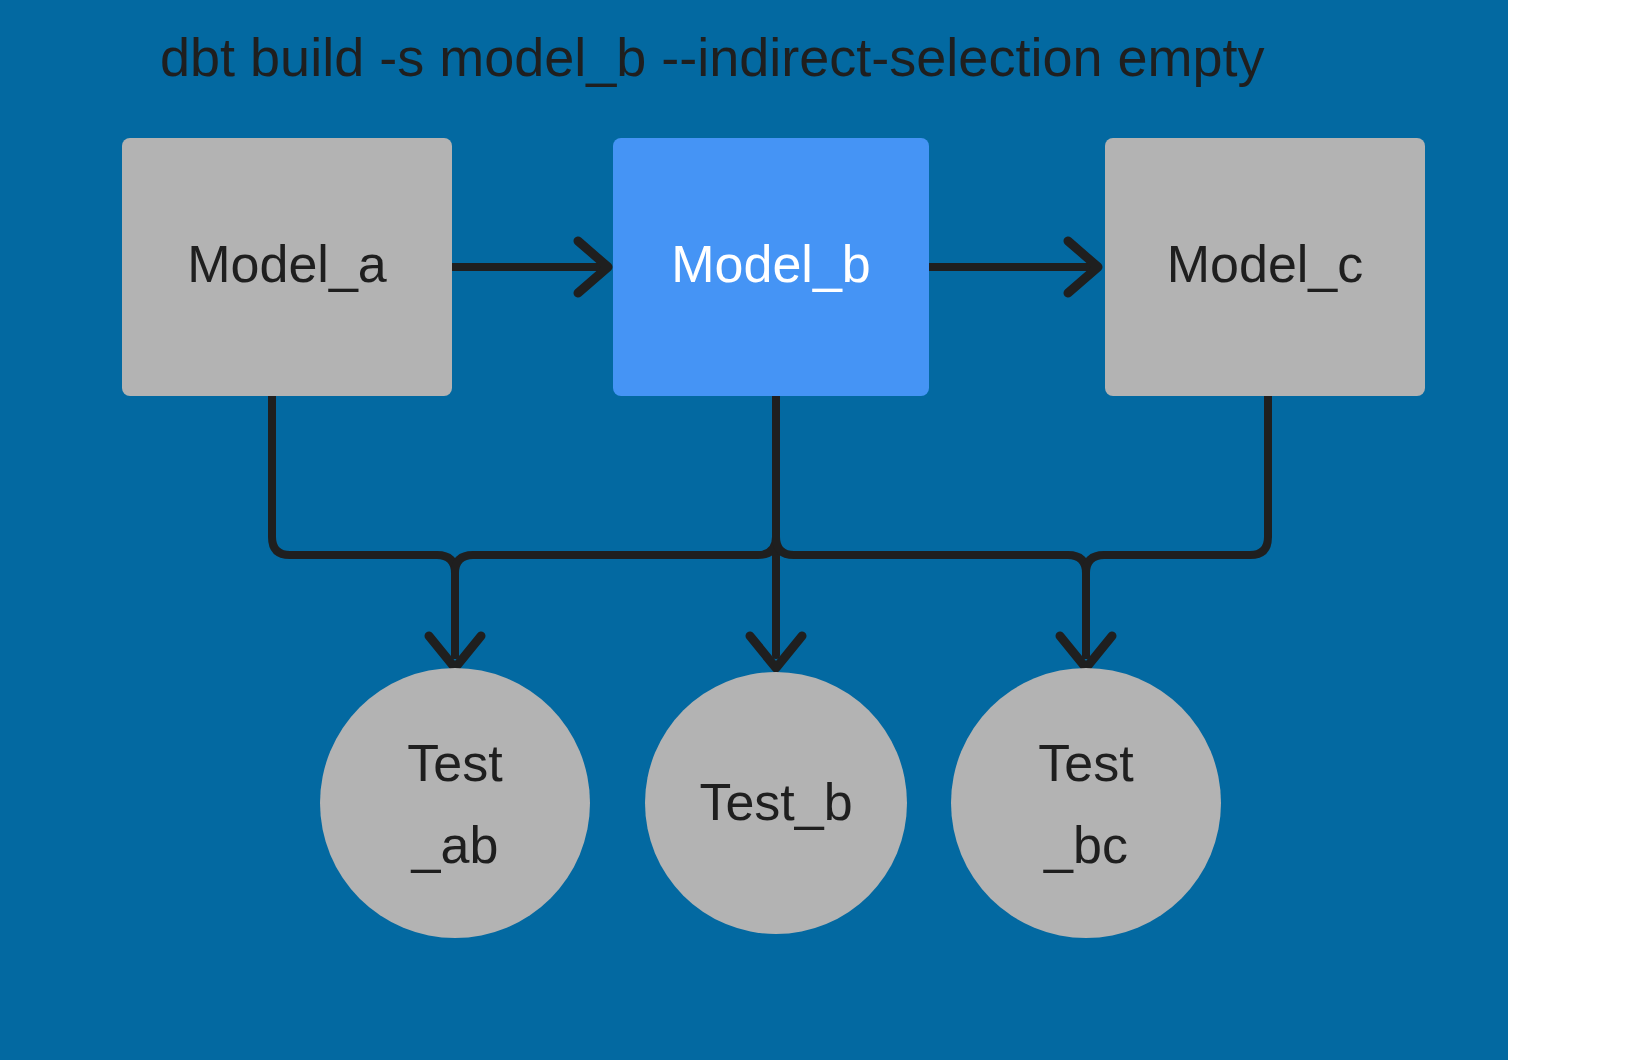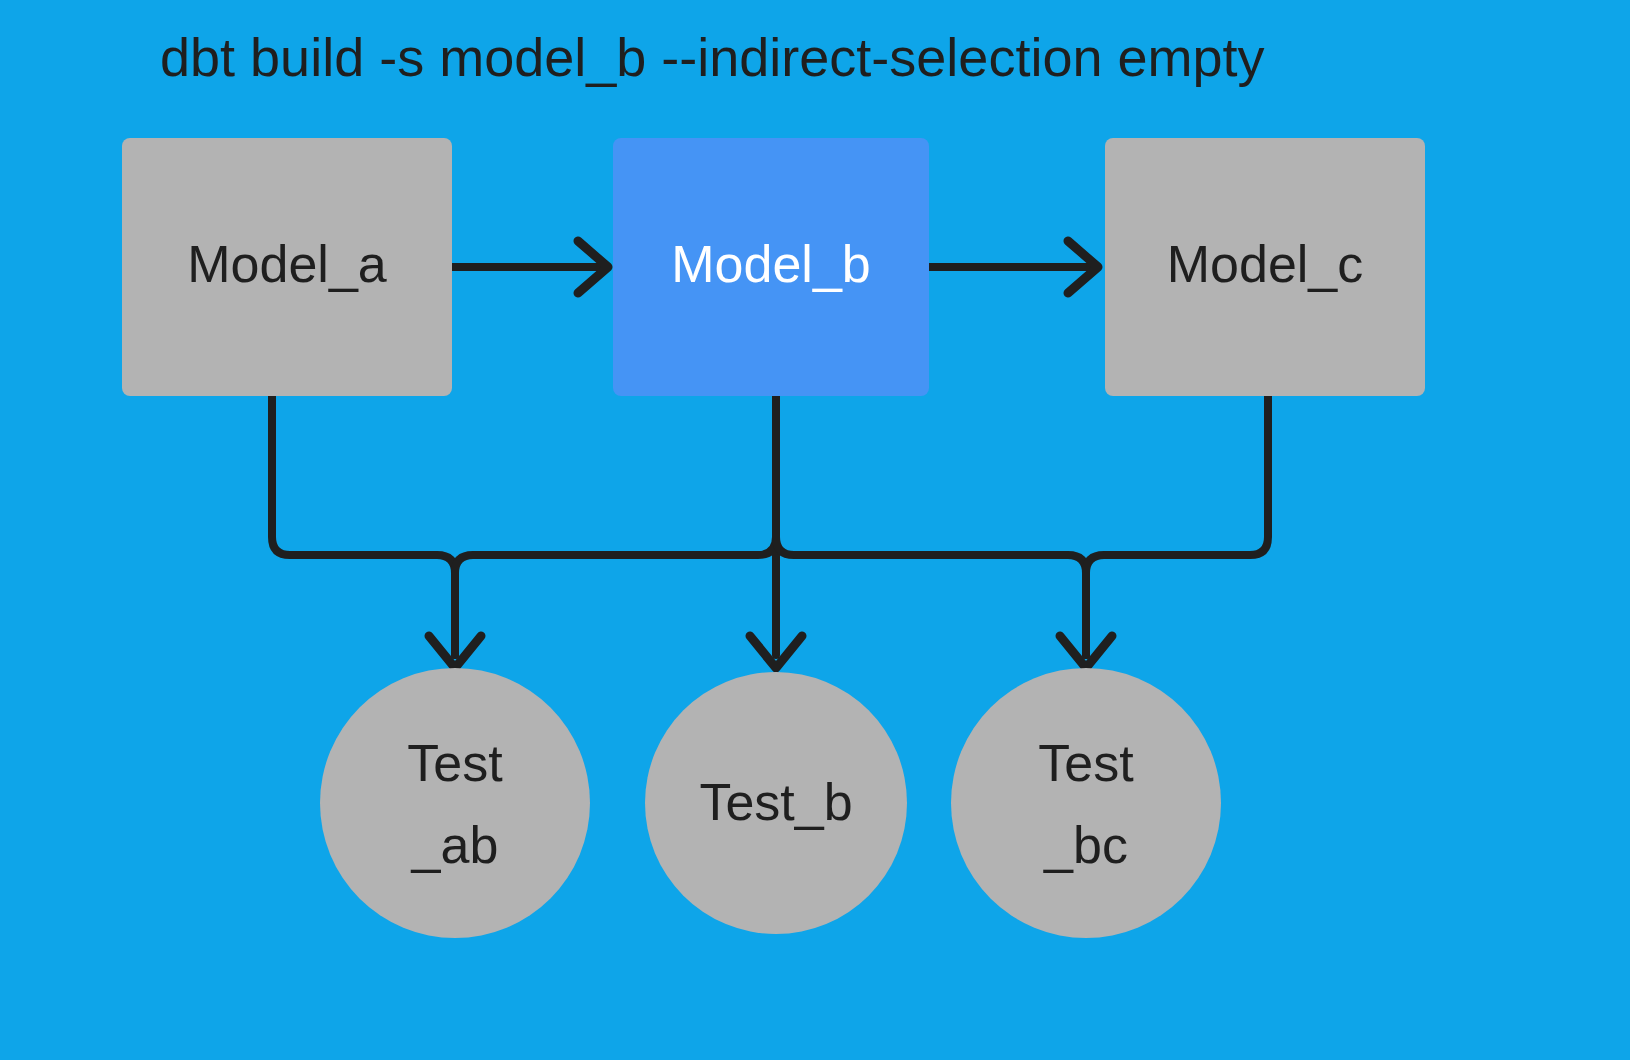--- a/index.html
+++ b/index.html
@@ -9,23 +9,23 @@
     background: #ffffff;
   }
   body {
     width: 1630px;
     height: 1060px;
     font-family: "Liberation Sans", sans-serif;
     overflow: hidden;
   }
   #diagram-root {
     position: relative;
-    width: 1630px;
+    width: 1508px;
     height: 1060px;
-    background: #0ea5e9;
+    background: #0369a1;
   }
   svg.diagram-canvas {
     position: absolute;
     top: 0;
     left: 0;
     width: 1630px;
     height: 1060px;
     display: block;
   }
   .node-label {

